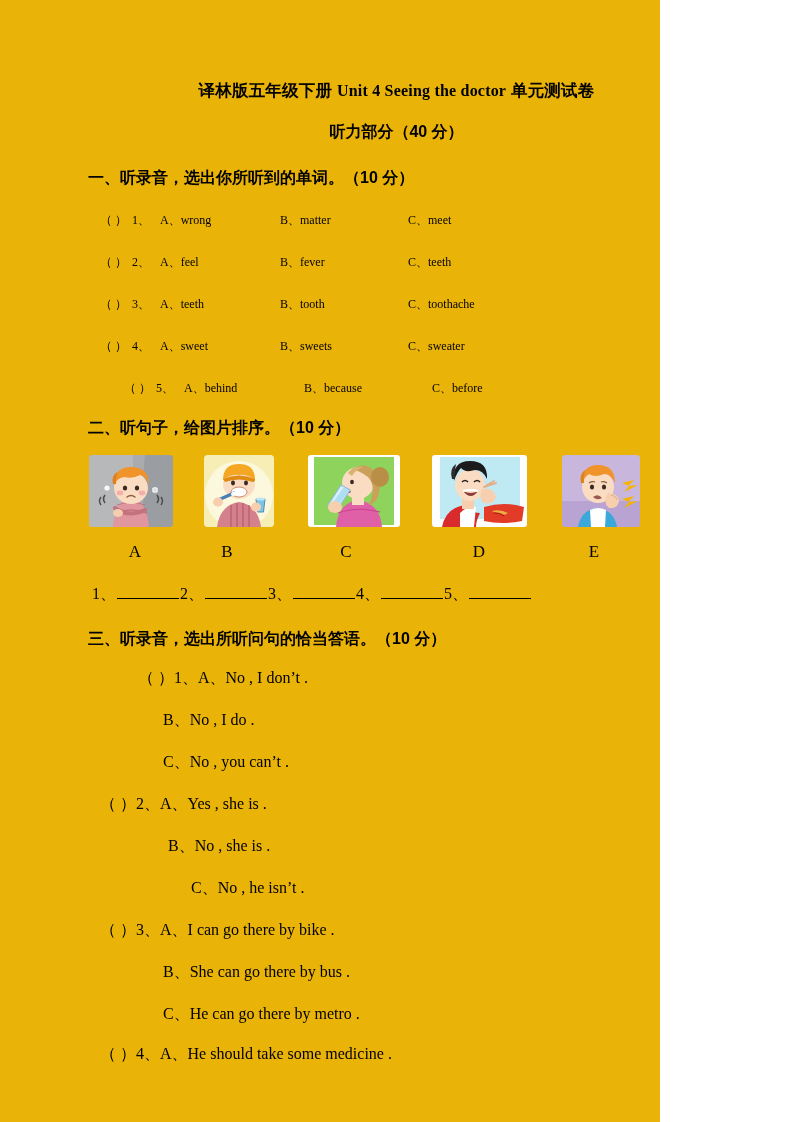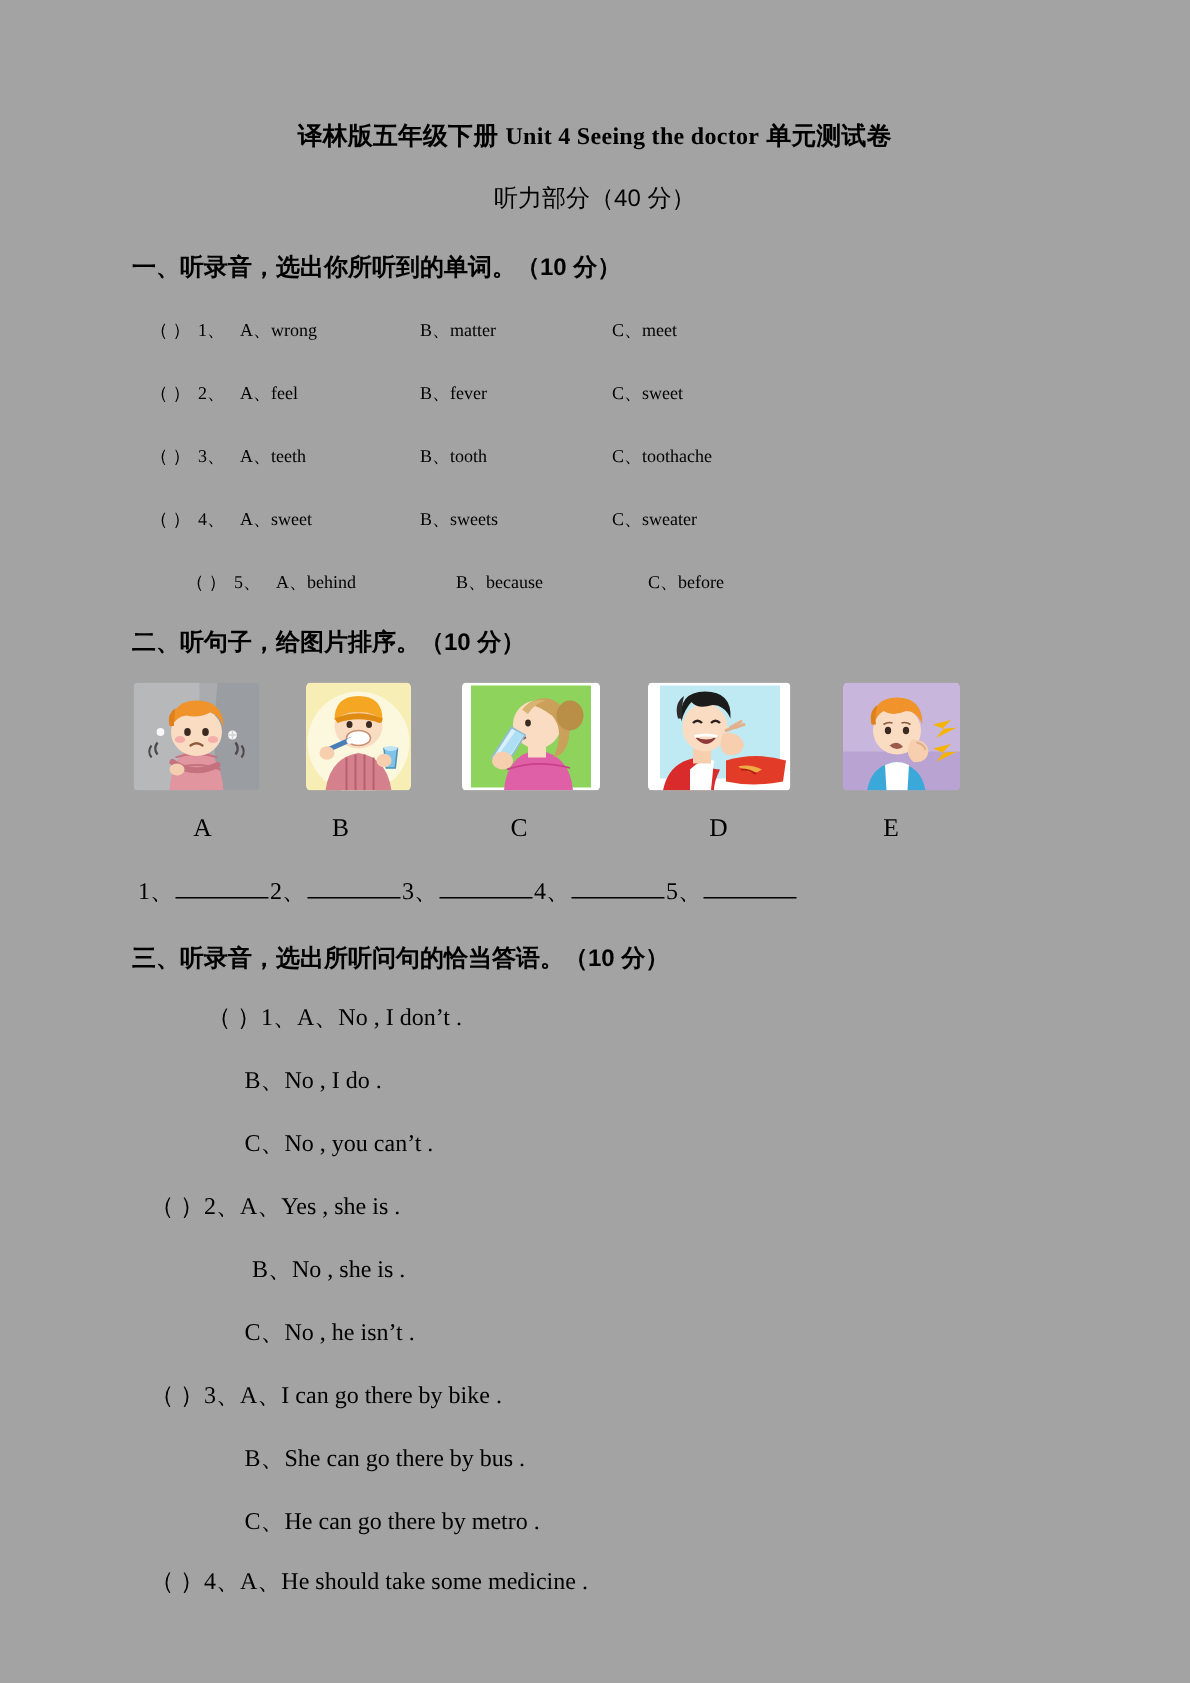--- a/index.html
+++ b/index.html
@@ -10,23 +10,23 @@
   body {
     width: 793px;
     height: 1122px;
     position: relative;
     font-family: "Liberation Serif", "DejaVu Serif", serif;
     color: #000000;
     overflow: hidden;
   }
   .page {
     position: relative;
-    width: 793px;
+    width: 660px;
     height: 1122px;
-    background: #a3a3a3;
+    background: #eab308;
   }
 
   
   .doc-title {
     position: absolute;
     top: 80px;
     left: 0;
     width: 793px;
     text-align: center;
     font-family: "Liberation Sans", "DejaVu Sans", sans-serif;
@@ -40,21 +40,21 @@
     font-weight: bold;
     font-size: 16px;
   }
   .doc-subtitle {
     position: absolute;
     top: 122px;
     left: 0;
     width: 793px;
     text-align: center;
     font-family: "Liberation Sans", "DejaVu Sans", sans-serif;
-    font-weight: normal;
+    font-weight: bold;
     font-size: 16px;
   }
   .section-heading {
     position: absolute;
     left: 88px;
     font-family: "Liberation Sans", "DejaVu Sans", sans-serif;
     font-weight: bold;
     font-size: 16px;
     white-space: nowrap;
   }
@@ -128,21 +128,21 @@
     <span>单元测试卷</span>
   </div>
   <div class="doc-subtitle">听力部分（40 分）</div>
 
   <div class="section-heading" style="top:168px;">一、听录音，选出你所听到的单词。（10 分）</div>
 
   <div class="wrow" style="top:212px;">
     <span class="c-paren">（   ）</span><span class="c-num">1、</span><span class="c-a">A、wrong</span><span class="c-b">B、matter</span><span class="c-c">C、meet</span>
   </div>
   <div class="wrow" style="top:254px;">
-    <span class="c-paren">（   ）</span><span class="c-num">2、</span><span class="c-a">A、feel</span><span class="c-b">B、fever</span><span class="c-c">C、sweet</span>
+    <span class="c-paren">（   ）</span><span class="c-num">2、</span><span class="c-a">A、feel</span><span class="c-b">B、fever</span><span class="c-c">C、teeth</span>
   </div>
   <div class="wrow" style="top:296px;">
     <span class="c-paren">（   ）</span><span class="c-num">3、</span><span class="c-a">A、teeth</span><span class="c-b">B、tooth</span><span class="c-c">C、toothache</span>
   </div>
   <div class="wrow" style="top:338px;">
     <span class="c-paren">（   ）</span><span class="c-num">4、</span><span class="c-a">A、sweet</span><span class="c-b">B、sweets</span><span class="c-c">C、sweater</span>
   </div>
   <div class="wrow" style="top:380px;margin-left:24px;">
     <span class="c-paren">（   ）</span><span class="c-num">5、</span><span class="c-a">A、behind</span><span class="c-b">B、because</span><span class="c-c">C、before</span>
   </div>
@@ -320,21 +320,21 @@
   <div class="arow lead" style="top:668px;margin-left:38px;">
     <span class="paren">（   ）</span><span>1、</span><span>A、No , I don’t .</span>
   </div>
   <div class="arow sub" style="top:710px;">B、No , I do .</div>
   <div class="arow sub" style="top:752px;">C、No , you can’t .</div>
 
   <div class="arow lead" style="top:794px;">
     <span class="paren">（   ）</span><span>2、</span><span>A、Yes , she is .</span>
   </div>
   <div class="arow sub2" style="top:836px;">B、No , she is .</div>
-  <div class="arow sub" style="top:878px;">C、No , he isn’t .</div>
+  <div class="arow sub" style="top:878px;margin-left:28px;">C、No , he isn’t .</div>
 
   <div class="arow lead" style="top:920px;">
     <span class="paren">（   ）</span><span>3、</span><span>A、I can go there by bike .</span>
   </div>
   <div class="arow sub" style="top:962px;">B、She can go there by bus .</div>
   <div class="arow sub" style="top:1004px;">C、He can go there by metro .</div>
 
   <div class="arow lead" style="top:1044px;">
     <span class="paren">（   ）</span><span>4、</span><span>A、He should take some medicine .</span>
   </div>

